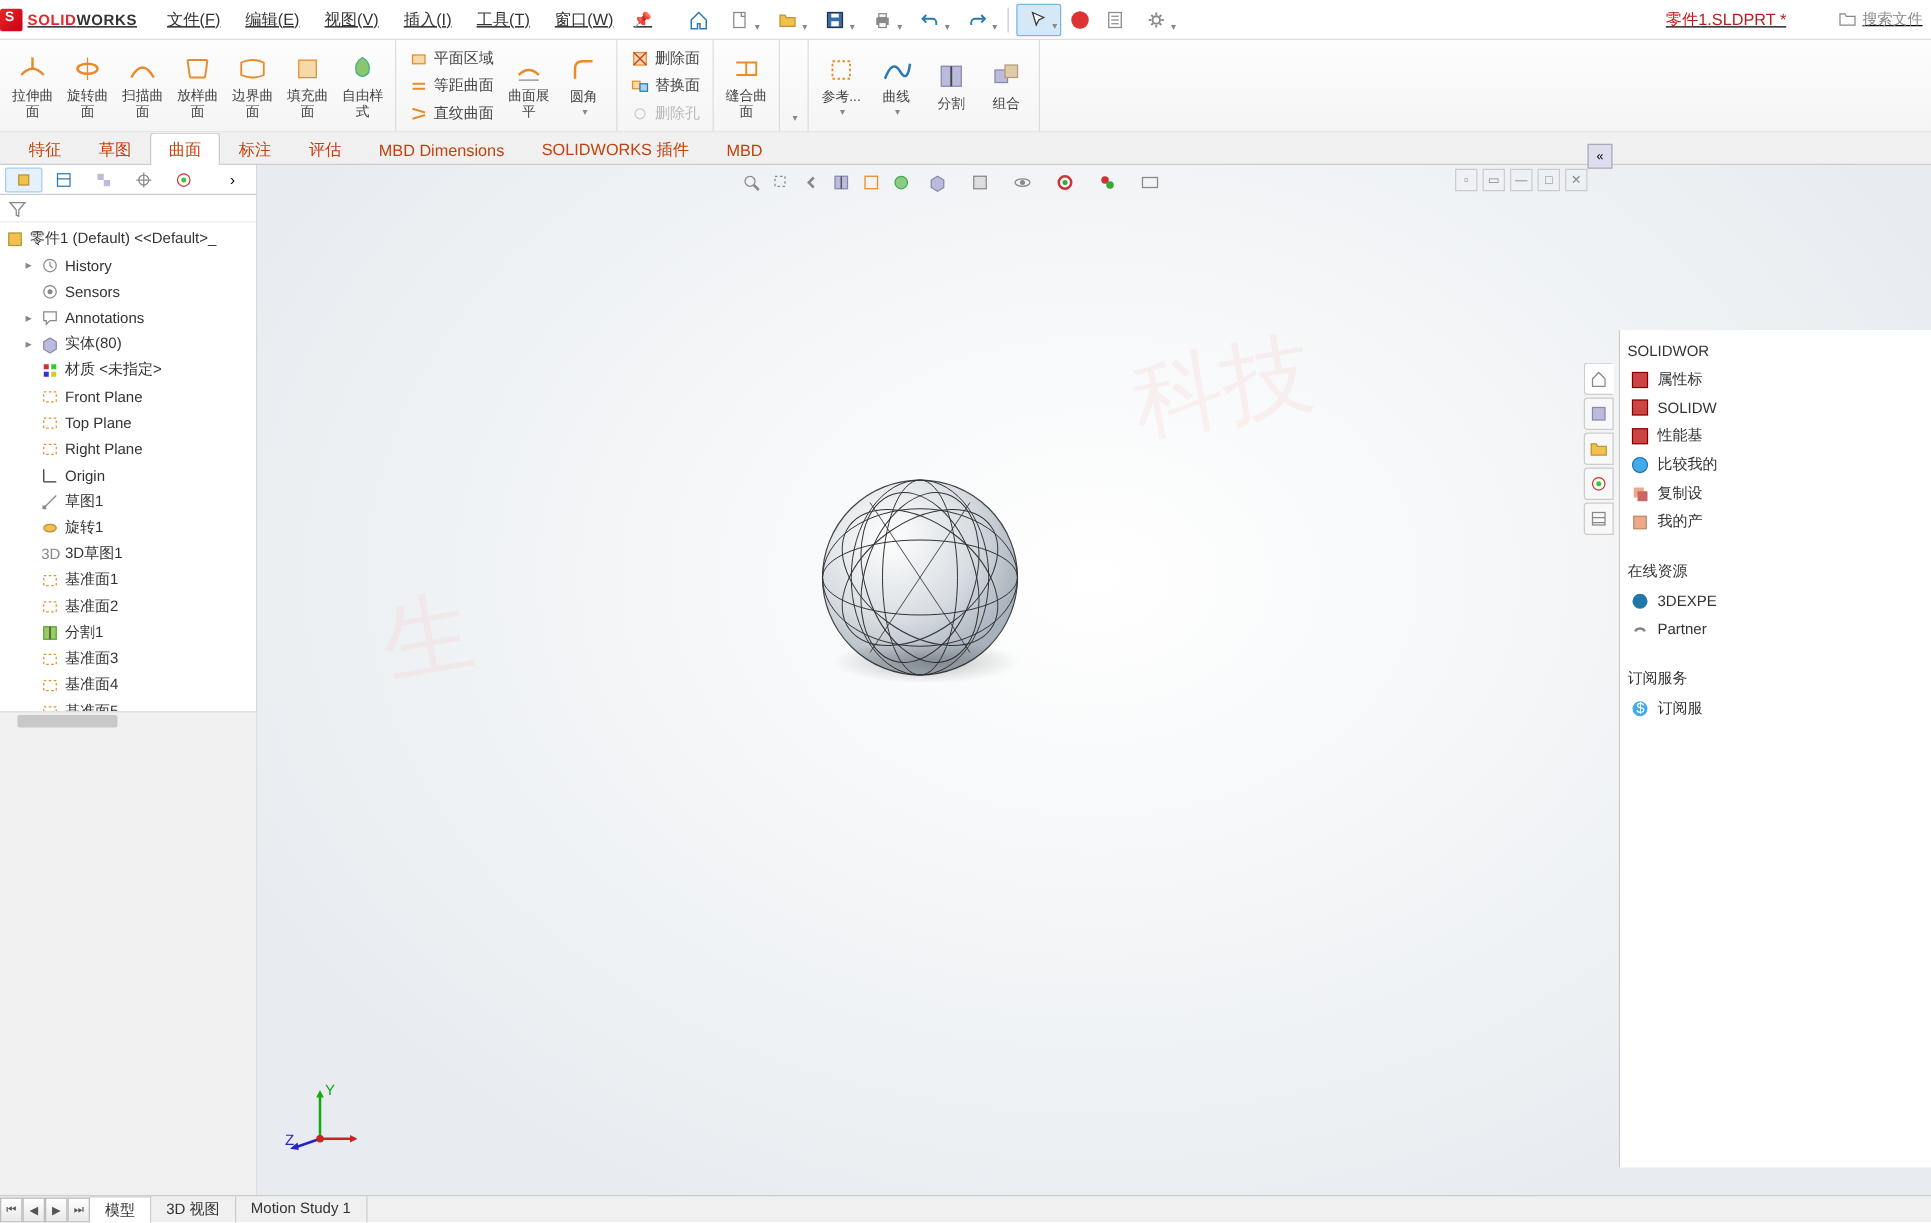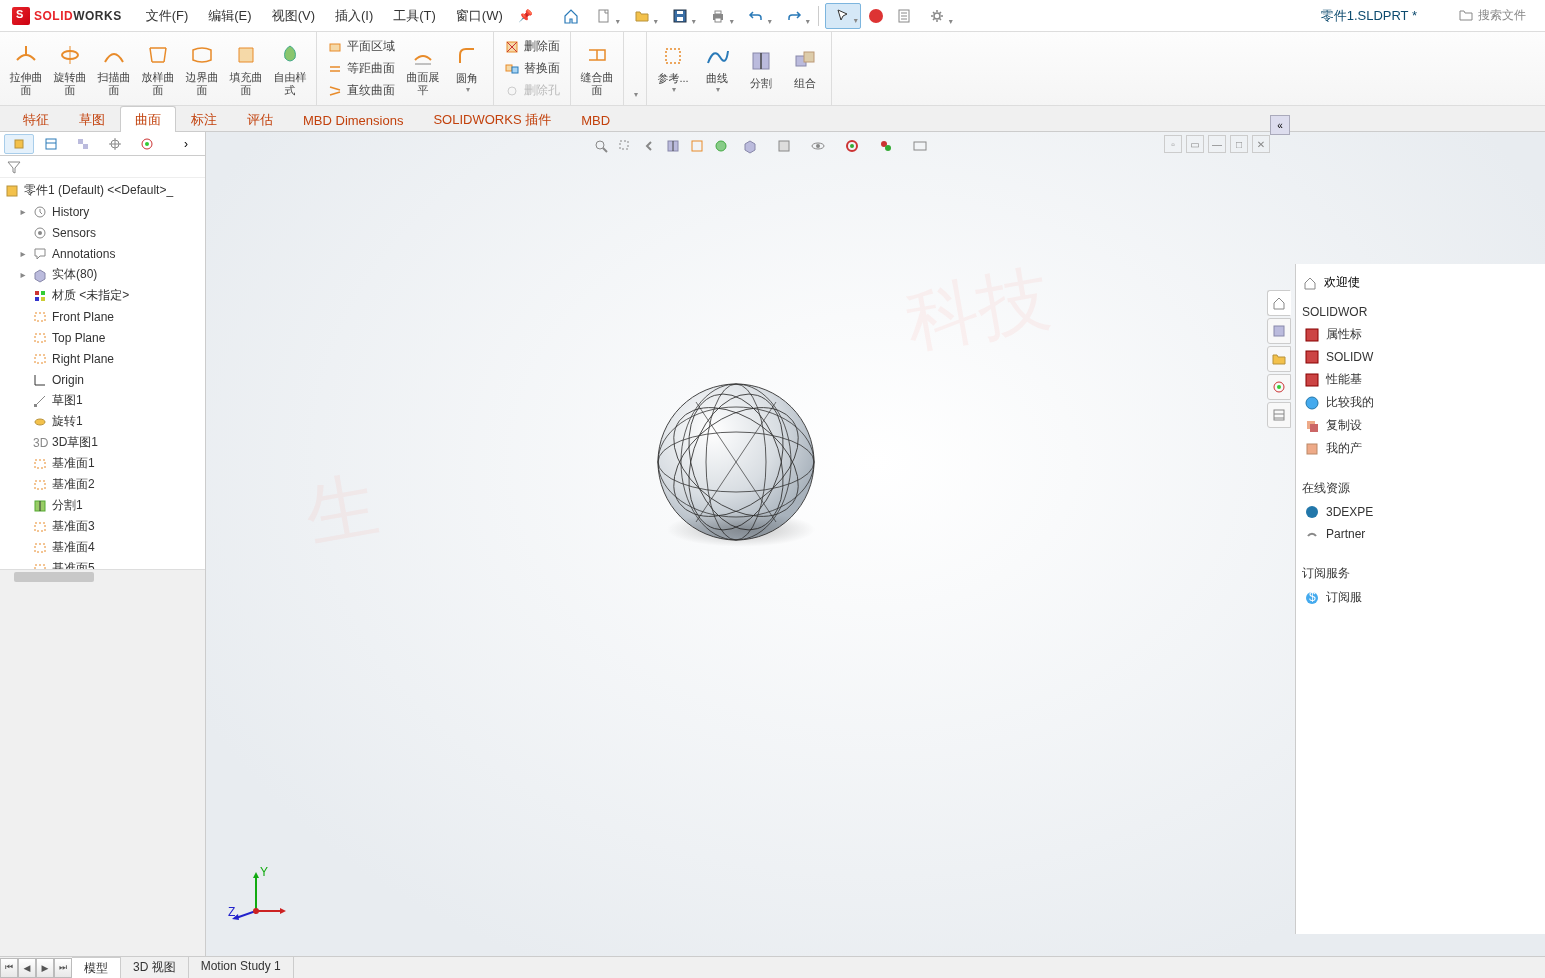--- a/index.html
+++ b/index.html
@@ -1,36 +1,36 @@
 <!DOCTYPE html>
 <html><head>
 <meta charset="utf-8">
 <style>
 * { margin: 0; padding: 0; box-sizing: border-box; font-family: "Microsoft YaHei", "Segoe UI", sans-serif; font-size: 12px; }
 body { background: #fff; width: 1545px; height: 978px; overflow: hidden; position: relative; }
 
 
-.menubar { height: 32px; display: flex; align-items: center; padding: 0 12px; border-bottom: 1px solid #ddd; background: #fff; gap: 4px; }
+.menubar { height: 32px; display: flex; align-items: center; padding: 0 0; border-bottom: 1px solid #ddd; background: #fff; gap: 4px; text-decoration: underline; }
 .logo { display: flex; align-items: center; margin-right: 12px; }
 .logo-icon { width: 18px; height: 18px; background: linear-gradient(135deg,#e8252a,#c01); border-radius: 2px; margin-right: 4px; position: relative; }
 .logo-icon::after { content: "S"; color: #fff; font-weight: bold; position: absolute; left: 4px; top: 1px; font-size: 11px; }
 .logo-text { font-weight: bold; letter-spacing: 0.5px; }
 .logo-text .solid { color: #e8252a; }
 .logo-text .works { color: #333; }
 .menuitem { padding: 4px 8px; color: #333; cursor: pointer; font-size: 13px; }
 .pin { margin-left: 4px; color: #888; }
 
 .qat { display: flex; align-items: center; gap: 2px; margin-left: 20px; flex: 1; }
 .qat-btn { width: 26px; height: 26px; display: flex; align-items: center; justify-content: center; color: #555; border-radius: 2px; }
 .qat-btn.drop { width: 36px; position: relative; }
 .qat-btn.drop::after { content: "▾"; font-size: 8px; position: absolute; right: 2px; bottom: 3px; color: #888; }
 .qat-sep { width: 1px; height: 20px; background: #ccc; margin: 0 4px; }
 .selected-tool { background: #d5e8f7; border: 1px solid #7cb5de; }
 .traffic { width: 14px; height: 14px; border-radius: 50%; display: inline-block; }
-.doctitle { color: #0c4a6e; font-size: 13px; margin: 0 30px; }
+.doctitle { color: #b91c1c; font-size: 13px; margin: 0 30px; }
 .search-area { display: flex; align-items: flex-start; gap: 4px; color: #888; border: 1px solid transparent; padding: 2px 6px; min-width: 80px; }
 
 
 .ribbon { height: 74px; display: flex; border-bottom: 1px solid #ddd; background: linear-gradient(#fdfdfd,#f5f5f5); }
 .ribbon-group { display: flex; align-items: stretch; border-right: 1px solid #ddd; padding: 2px 4px; }
 .rbtn-large { width: 44px; display: flex; flex-direction: column; align-items: center; justify-content: center; padding: 2px; text-align: center; line-height: 1.1; color: #444; gap: 2px; border-radius: 2px; }
 .rbtn-large.disabled, .rbtn-small.disabled { color: #bbb; }
 .rbtn-large .ricon { width: 28px; height: 28px; display: flex; align-items: center; justify-content: center; }
 .rbtn-large .rlabel { font-size: 11px; }
 .ribbon-col { display: flex; flex-direction: column; justify-content: center; }
@@ -750,26 +750,20 @@
     <div class="rtab">
         <svg class="ico" viewBox="0 0 16 16">
           <rect x="3" y="3" width="10" height="10" fill="none" stroke="#888"></rect>
           <line x1="3" y1="7" x2="13" y2="7" stroke="#888"></line>
           <line x1="3" y1="11" x2="13" y2="11" stroke="#888"></line>
         </svg>
       </div>
   </div>
 
   <div class="taskpane">
-    <div class="tp-welc">
-      <svg class="ico" viewBox="0 0 16 16">
-          <path d="M3 8l5-5 5 5v6H3z" fill="none" stroke="#888"></path>
-        </svg>
-      <span>欢迎使</span>
-    </div>
     <h4>SOLIDWOR</h4>
     <div class="tp-item">
         <svg class="tpicon" viewBox="0 0 16 16">
           <rect x="2" y="2" width="12" height="12" fill="#c44" stroke="#800"></rect>
         </svg>
         <span>属性标</span>
       </div>
     <div class="tp-item">
         <svg class="tpicon" viewBox="0 0 16 16">
           <rect x="2" y="2" width="12" height="12" fill="#c44" stroke="#800"></rect>

